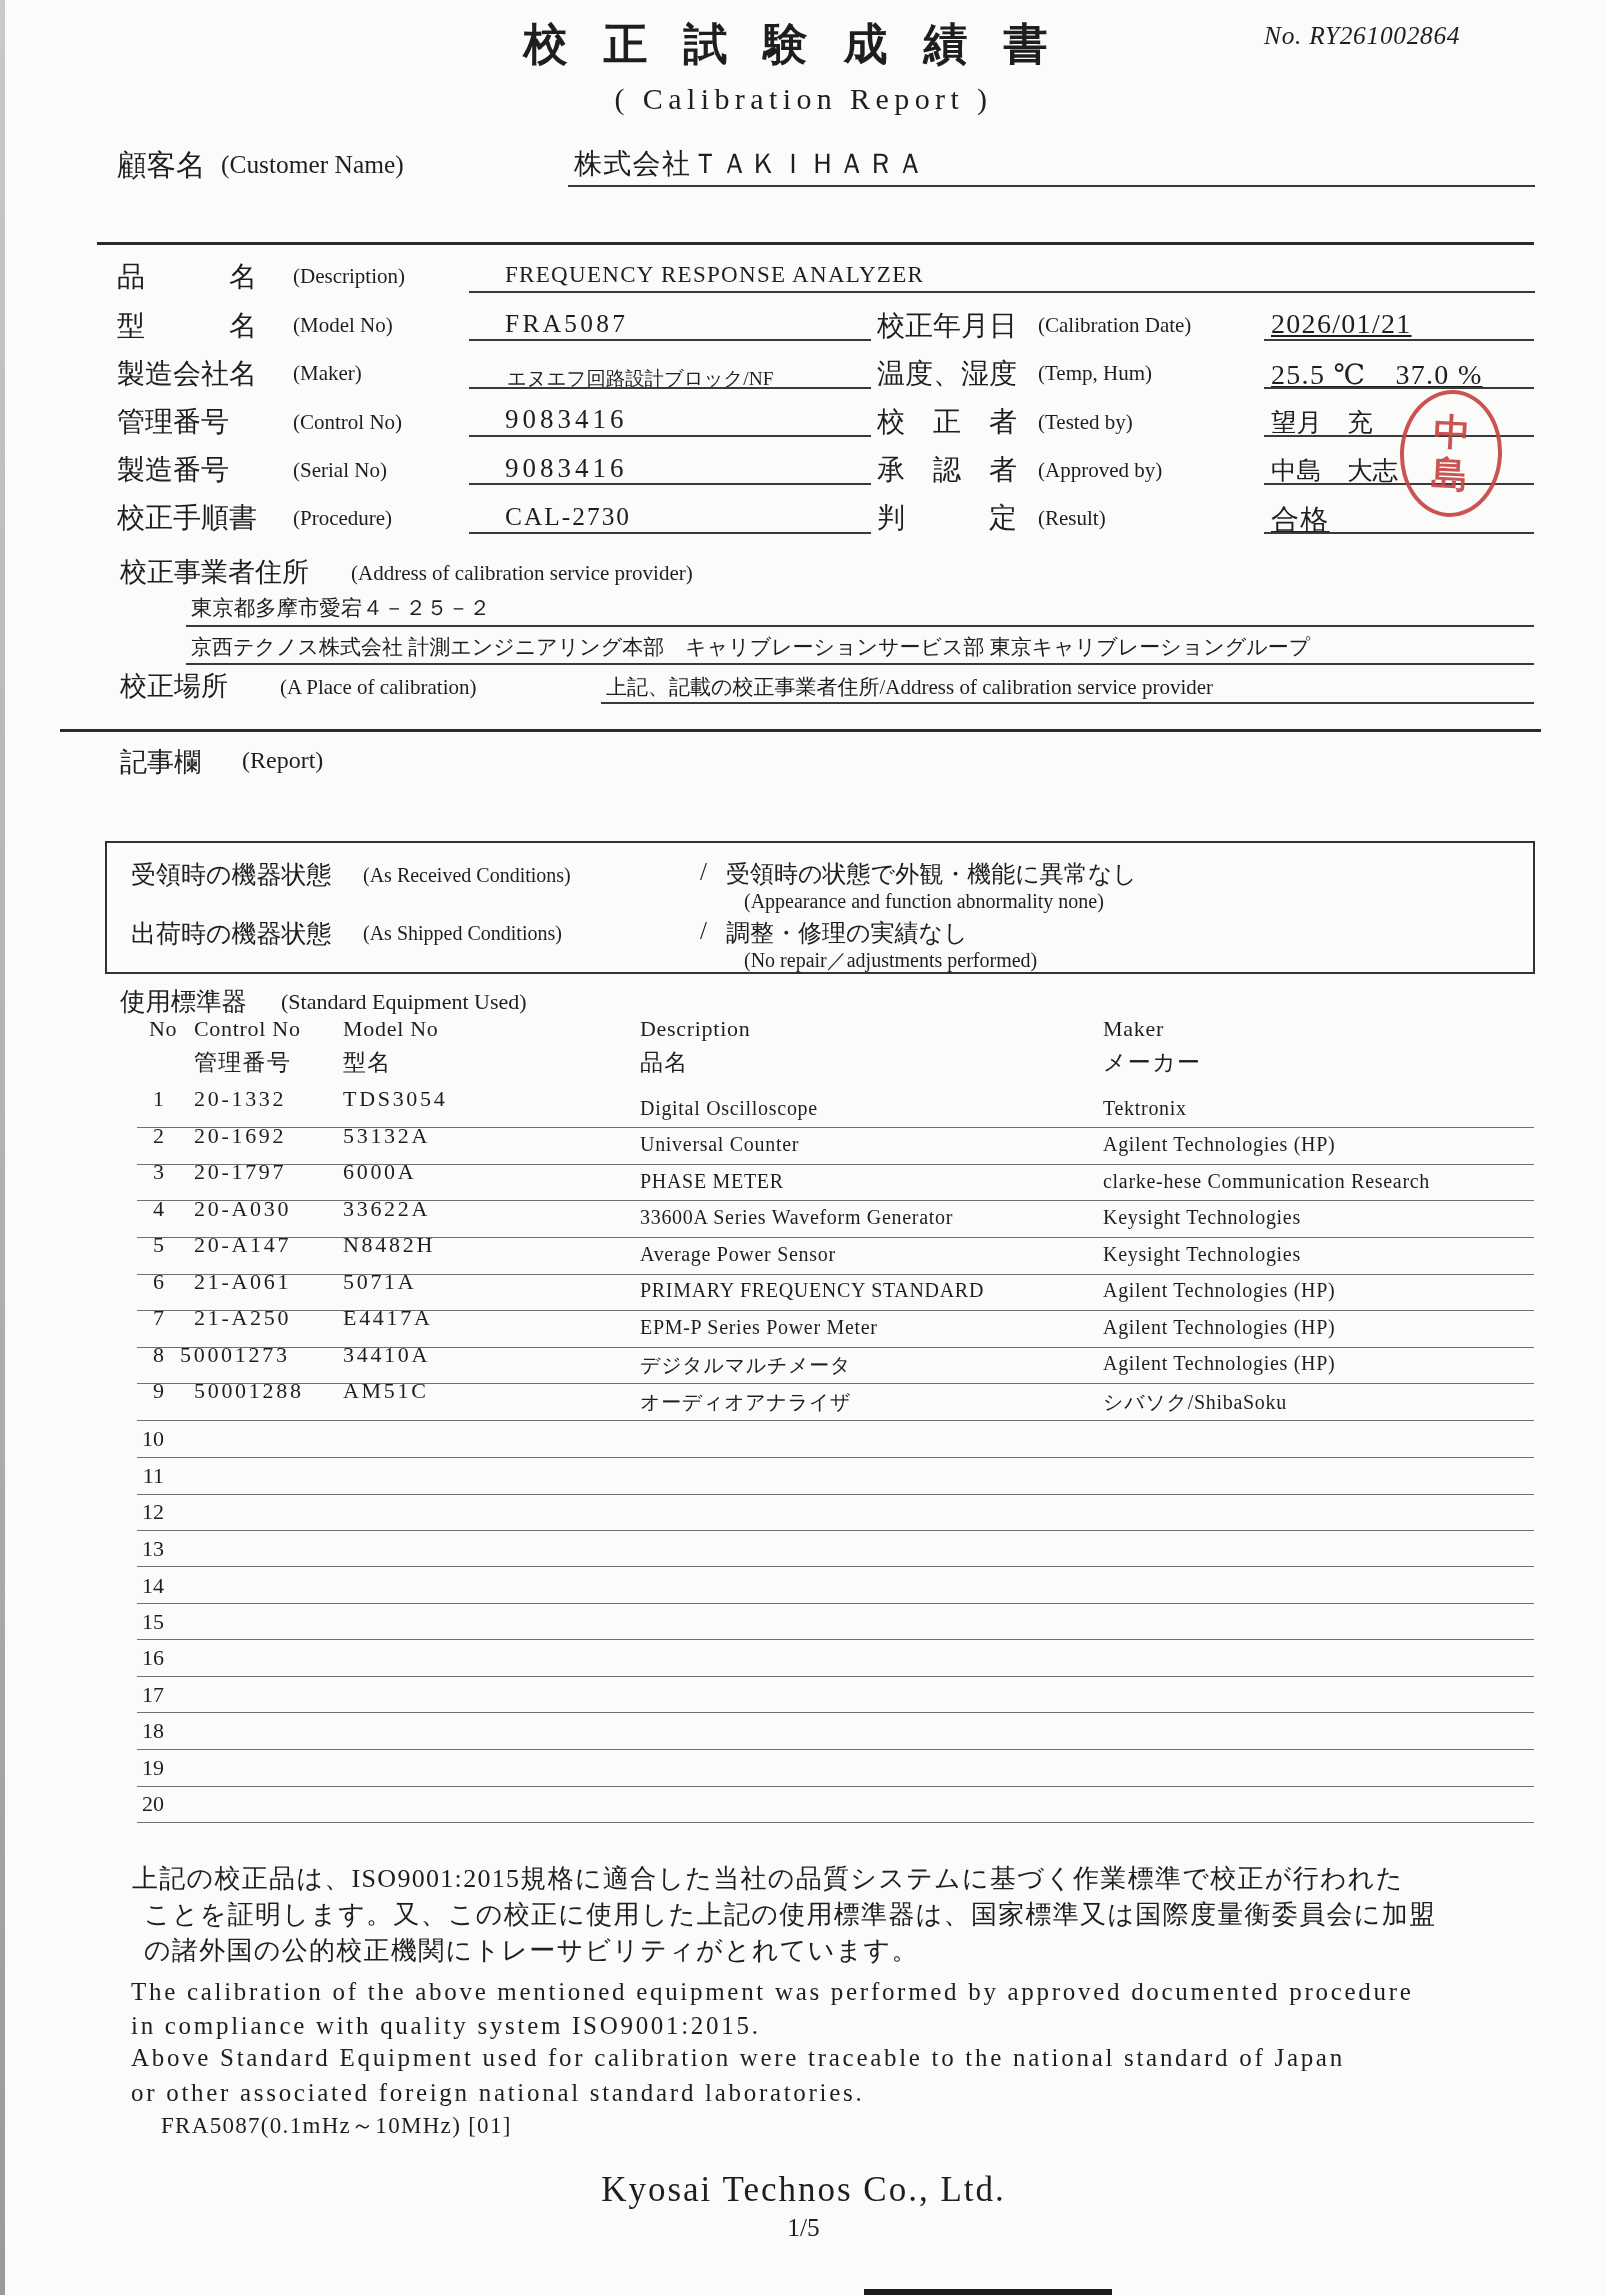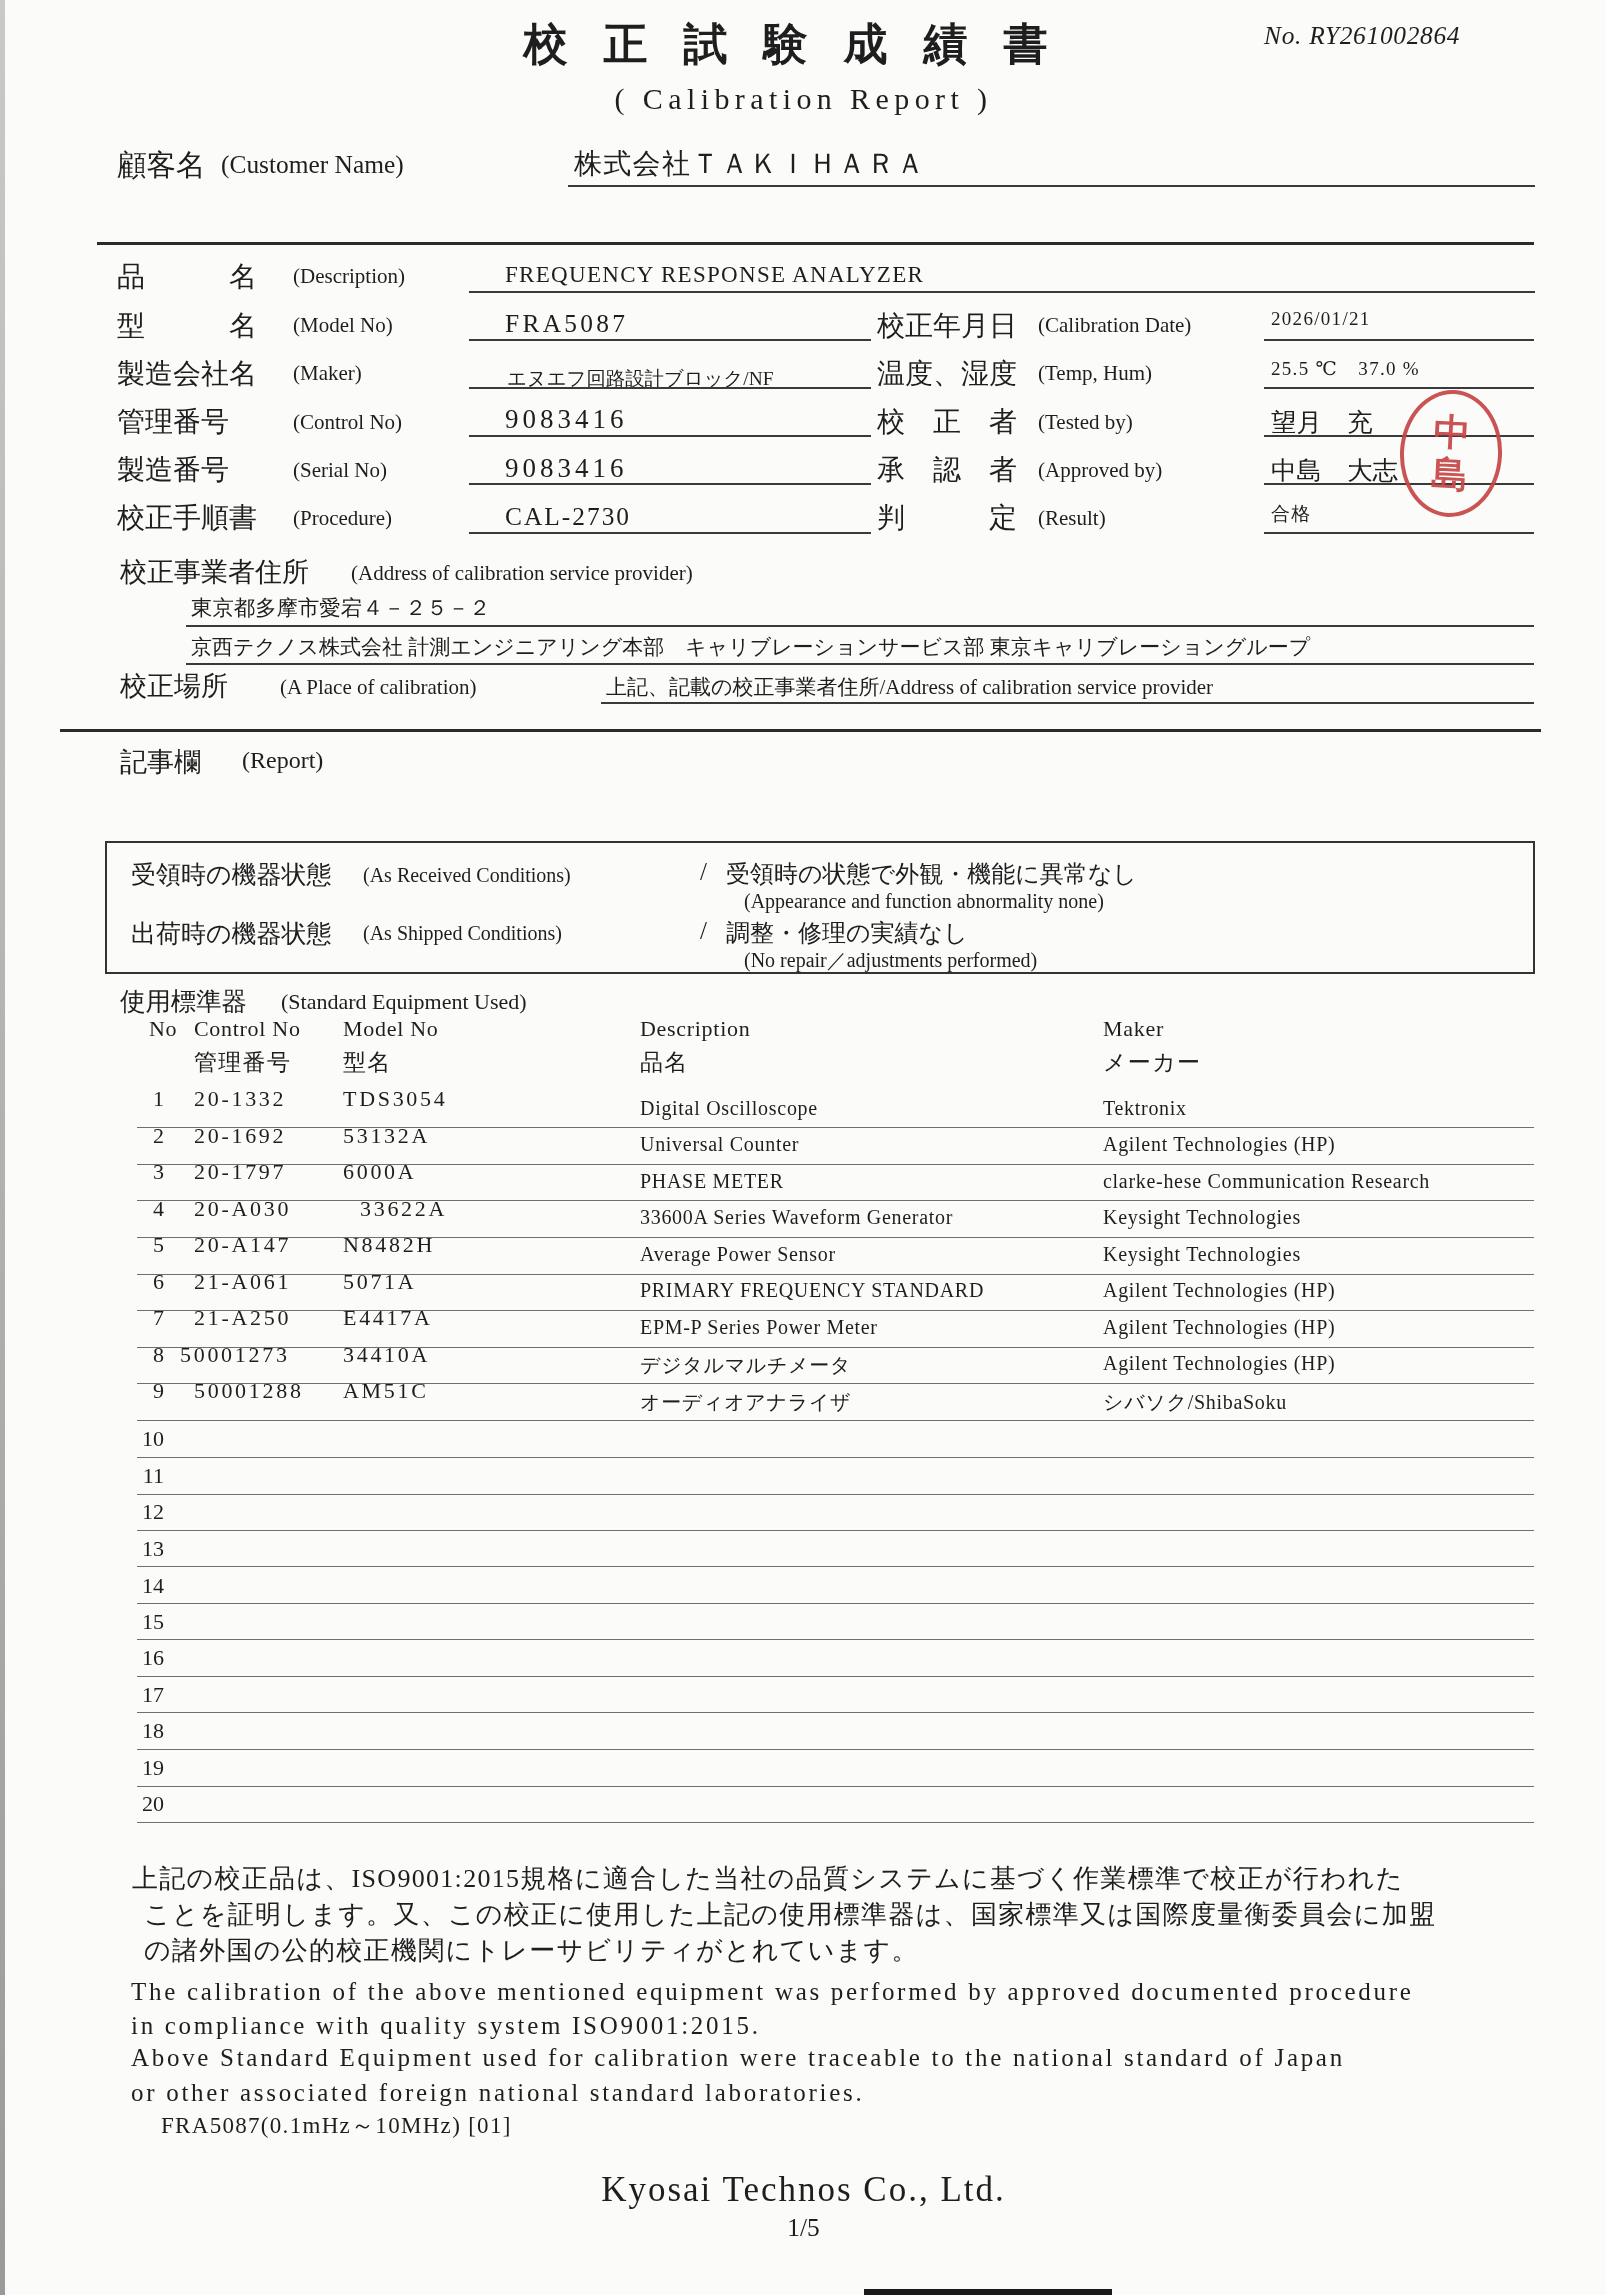--- a/index.html
+++ b/index.html
@@ -22,21 +22,21 @@
   .cust-val{font-size:28px;letter-spacing:1.3px;}
   .jlabel{font-size:28px;}
   .elabel{font-size:21px;}
   .addr-label{font-size:27px;}
   .addr-line{font-size:21.4px;}
   .v-desc{font-size:23px;letter-spacing:1.3px;}
   .v-model{font-size:25.4px;letter-spacing:3.3px;}
   .v-maker{font-size:19.4px;}
   .v-num{font-size:27px;letter-spacing:4px;}
   .v-proc{font-size:25.4px;letter-spacing:2px;}
-  .v-right{font-size:19px;letter-spacing:1.3px;}
+  .v-right{font-size:28px;letter-spacing:1.3px;text-decoration:underline;}
   .v-name{font-size:25.4px;}
   .report-ja{font-size:27px;}
   .report-en{font-size:24px;}
   .cond-ja{font-size:25px;}
   .cond-en{font-size:20px;}
   .sec-ja{font-size:25.4px;}
   .sec-en{font-size:22px;}
   .th{font-size:22px;letter-spacing:0.7px;}
   .thj{font-size:23px;letter-spacing:1.3px;}
   .td-no{font-size:22px;width:27px;text-align:right;}
@@ -198,21 +198,21 @@
 
 <span class="abs td-no" style="left:137px;top:1159px;">3</span>
 <span class="abs td-code" style="left:194px;top:1159px;">20-1797</span>
 <span class="abs td-code" style="left:343px;top:1159px;">6000A</span>
 <span class="abs td-desc" style="left:640px;top:1170px;">PHASE METER</span>
 <span class="abs td-maker" style="left:1103px;top:1170px;">clarke-hese Communication Research</span>
 <div class="rline" style="top:1200px;"></div>
 
 <span class="abs td-no" style="left:137px;top:1196px;">4</span>
 <span class="abs td-code" style="left:194px;top:1196px;">20-A030</span>
-<span class="abs td-code" style="left:360px;top:1196px;">33622A</span>
+<span class="abs td-code" style="left:343px;top:1196px;">33622A</span>
 <span class="abs td-desc" style="left:640px;top:1206px;">33600A Series Waveform Generator</span>
 <span class="abs td-maker" style="left:1103px;top:1206px;">Keysight Technologies</span>
 <div class="rline" style="top:1237px;"></div>
 
 <span class="abs td-no" style="left:137px;top:1232px;">5</span>
 <span class="abs td-code" style="left:194px;top:1232px;">20-A147</span>
 <span class="abs td-code" style="left:343px;top:1232px;">N8482H</span>
 <span class="abs td-desc" style="left:640px;top:1243px;">Average Power Sensor</span>
 <span class="abs td-maker" style="left:1103px;top:1243px;">Keysight Technologies</span>
 <div class="rline" style="top:1274px;"></div>

